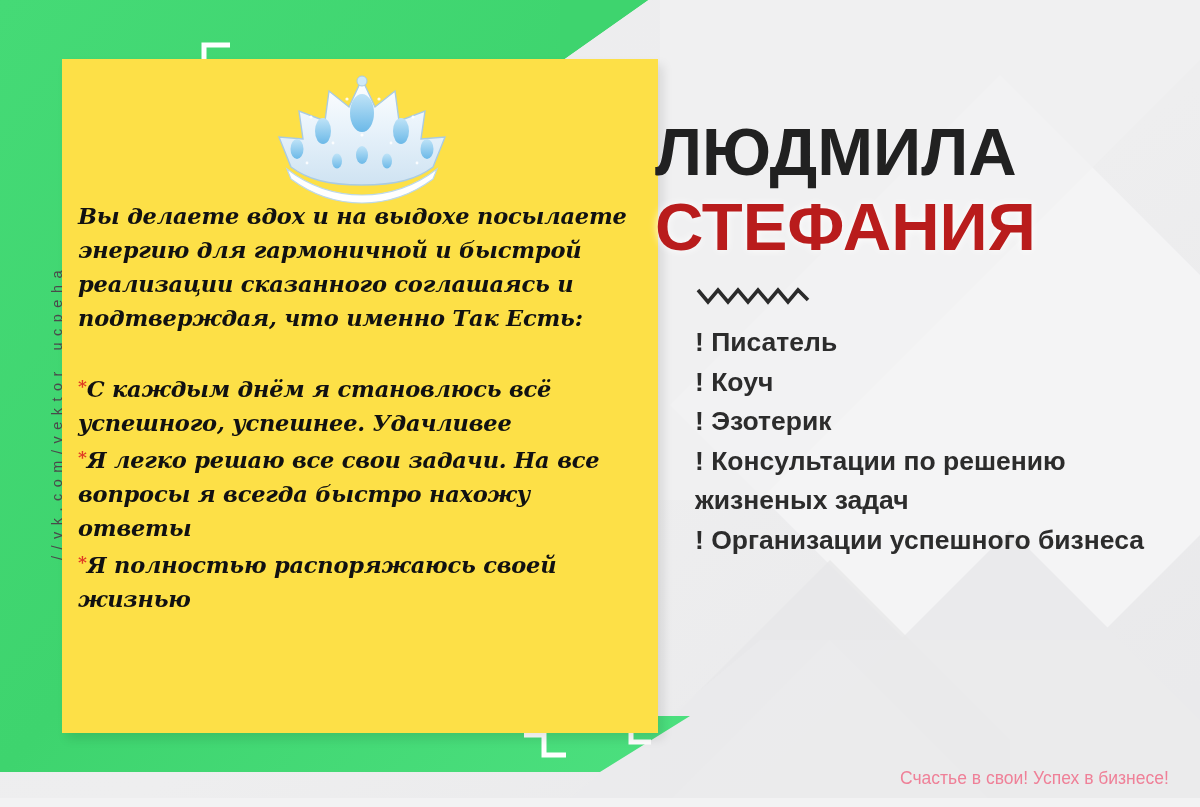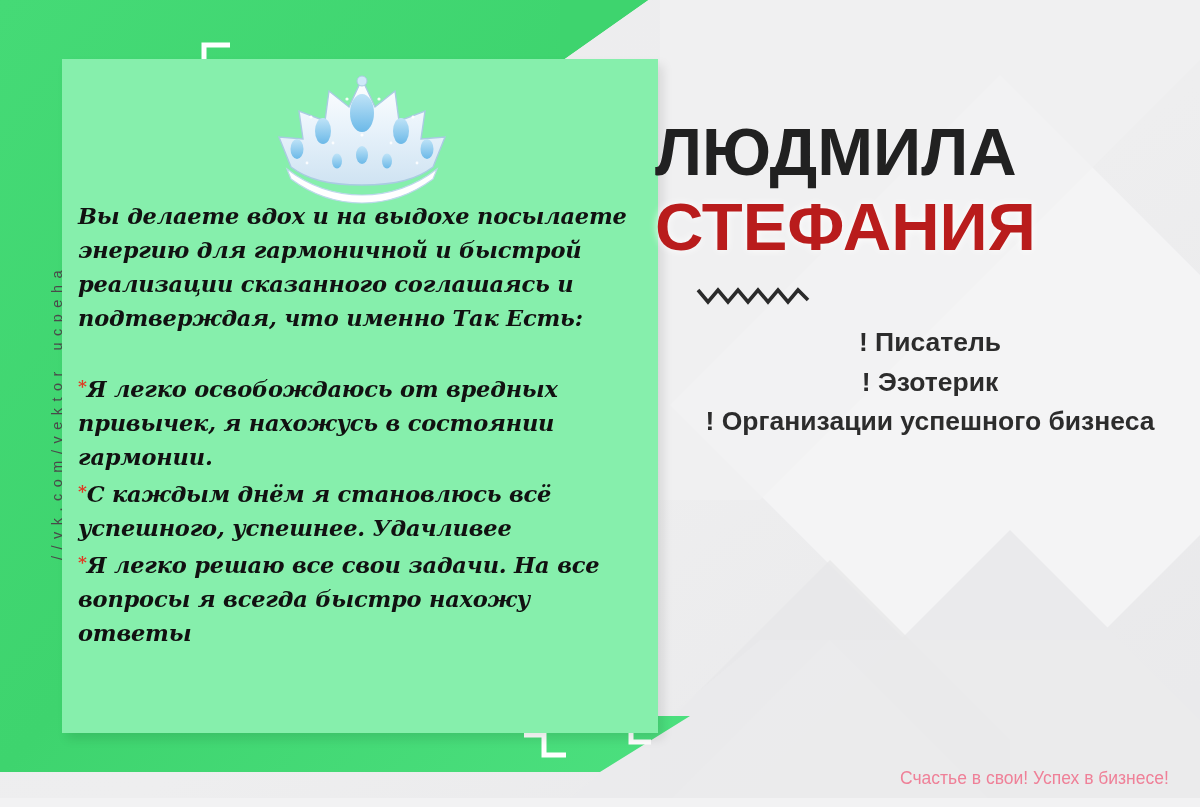--- a/index.html
+++ b/index.html
@@ -31,21 +31,21 @@
   
   .step-top   { position: absolute; left: 186px; top: 31px;  width: 46px; height: 34px; }
   .step-bot   { position: absolute; left: 522px; top: 729px; width: 46px; height: 34px; }
   .step-right { position: absolute; left: 611px; top: 716px; width: 46px; height: 34px; }
 
   
   .card {
     position: absolute;
     left: 62px; top: 59px;
     width: 596px; height: 674px;
-    background: #86efac;
+    background: #fde047;
     box-shadow: 5px 6px 10px rgba(0,0,0,0.10);
   }
   .crown {
     position: absolute;
     left: 205px; top: 14px;
     width: 190px; height: 135px;
   }
   .card-text {
     position: absolute;
     left: 16px; top: 140px;
@@ -71,21 +71,21 @@
     transform: rotate(-90deg);
     transform-origin: center center;
     text-align: center;
     font-size: 14.5px;
     letter-spacing: 6.5px;
     color: #4a4a4a;
     white-space: nowrap;
   }
 
   
-  .right-panel { position: absolute; left: 655px; top: 0; width: 545px; height: 807px; text-align: center; }
+  .right-panel { position: absolute; left: 655px; top: 0; width: 545px; height: 807px; }
   .name-first {
     position: absolute;
     left: 0; top: 118px;
     font-size: 67px;
     font-weight: bold;
     color: #212121;
     letter-spacing: 0px;
     line-height: 1;
   }
   .name-last {
@@ -232,42 +232,44 @@
             <circle cx="40" cy="90" r="1.4"></circle>
           <circle cx="150" cy="90" r="1.4"></circle>
         </g>
       </svg>
     </div>
 
     <div class="card-text">
       <p class="intro-p">Вы делаете  вдох и на выдохе посылаете энергию для гармоничной и быстрой реализации сказанного соглашаясь и подтверждая, что именно Так Есть:</p>
 
       <ul class="aff-list">
-        <li class="aff-item"><span class="star">*</span><span>Я легко освобождаюсь от вредных привычек, я нахожусь в состоянии гармонии.</span></li>
         <li class="aff-item"><span class="star">*</span><span>С каждым днём я становлюсь всё успешного, успешнее. Удачливее</span></li>
         <li class="aff-item"><span class="star">*</span><span>Я легко решаю все свои задачи. На все вопросы я всегда быстро нахожу ответы</span></li>
+        <li class="aff-item"><span class="star">*</span><span>Я полностью распоряжаюсь своей жизнью</span></li>
       </ul>
     </div>
   </div>
 
   <div class="right-panel">
 
     <div class="name-first">ЛЮДМИЛА</div>
 
     <div class="name-last">СТЕФАНИЯ</div>
 
     <div class="zigzag">
       <svg viewBox="0 0 130 36" xmlns="http://www.w3.org/2000/svg">
         <polyline points="3,12 13,24 23,12 33,24 43,12 53,24 63,12 73,24 83,12 93,24 103,12 113,22" fill="none" stroke="#2b2b2b" stroke-width="3.6" stroke-linejoin="miter" stroke-linecap="butt"></polyline>
       </svg>
     </div>
 
     <ul class="roles">
       <li>! Писатель</li>
+      <li>! Коуч</li>
       <li>! Эзотерик</li>
+      <li>! Консультации по решению жизненых задач</li>
       <li>! Организации успешного бизнеса</li>
     </ul>
 
     <div class="tagline">Счастье в свои! Успех в бизнесе!</div>
   </div>
 
   <div class="bottom-strip"></div>
 </div>
 
 </body></html>

